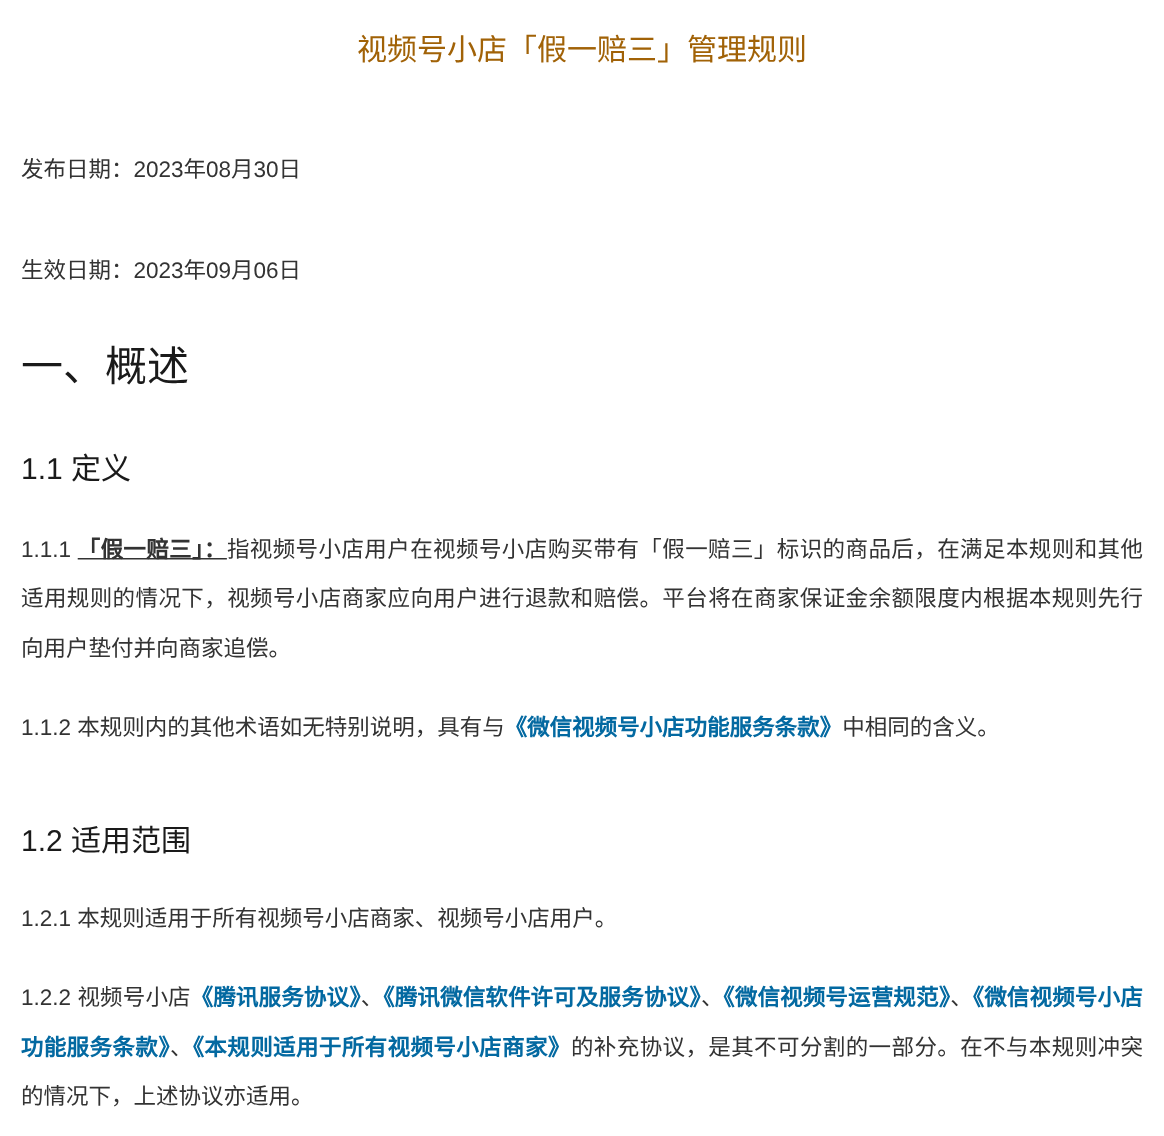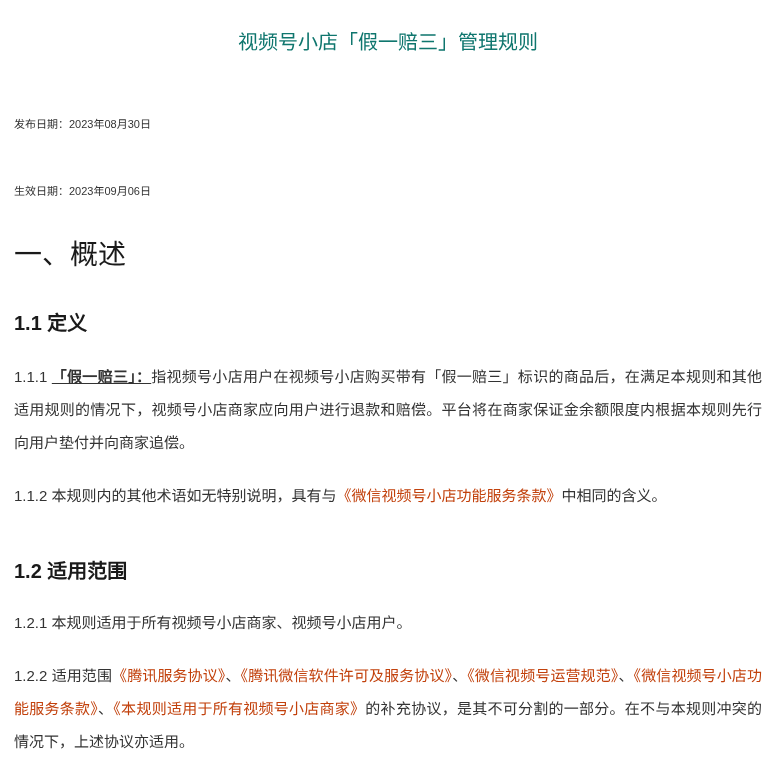--- a/index.html
+++ b/index.html
@@ -10,66 +10,66 @@
   }
   .page {
     width: 776px;
     height: 757px;
     margin: 0 auto;
     background: #ffffff;
     padding: 0 14px;
     overflow: hidden;
   }
   .doc-title {
-    margin-top: 30px;
+    margin-top: 20px;
     font-size: 20px;
     line-height: 28px;
     font-weight: 500;
     text-align: center;
-    color: #0f766e;
-    font-family: Liberation Mono, monospace;
+    color: #a16207;
   }
   .date-line {
-    font-size: 11px;
+    font-size: 15px;
     line-height: 20px;
     color: #333333;
   }
   .date-publish { margin-top: 56px; }
   .date-effective { margin-top: 47px; }
   .h-level1 {
     margin-top: 36px;
     font-size: 28px;
     line-height: 36px;
     font-weight: 400;
     color: #1a1a1a;
   }
   .h-level2 {
     font-size: 20px;
     line-height: 26px;
-    font-weight: 700;
+    font-weight: 400;
     color: #1a1a1a;
   }
   .h-def   { margin-top: 37px; }
   .h-scope { margin-top: 46px; }
   .para {
     font-size: 15px;
     line-height: 33px;
     text-align: justify;
     color: #333333;
     word-break: break-all;
   }
   .p-111 { margin-top: 24px; }
   .p-112 { margin-top: 20px; }
   .p-121 { margin-top: 22px; }
   .p-122 { margin-top: 20px; }
   .para strong { font-weight: 700; color: #333333; text-decoration: underline; }
   a.doc-link {
-    color: #c2410c;
+    color: #0369a1;
     text-decoration: none;
     cursor: pointer;
+    font-weight: bold;
   }
 </style>
 </head>
 <body>
 
 <div class="page">
 
   <h1 class="doc-title">视频号小店「假一赔三」管理规则</h1>
 
   <p class="date-line date-publish">发布日期：2023年08月30日</p>
@@ -81,15 +81,15 @@
   <h3 class="h-level2 h-def">1.1 定义</h3>
 
   <p class="para p-111"><span>1.1.1 </span><strong>「假一赔三」：</strong><span>指视频号小店用户在视频号小店购买带有「假一赔三」标识的商品后，在满足本规则和其他适用规则的情况下，视频号小店商家应向用户进行退款和赔偿。平台将在商家保证金余额限度内根据本规则先行向用户垫付并向商家追偿。</span></p>
 
   <p class="para p-112"><span>1.1.2 本规则内的其他术语如无特别说明，具有与</span><a class="doc-link" href="#">《微信视频号小店功能服务条款》</a><span>中相同的含义。</span></p>
 
   <h3 class="h-level2 h-scope">1.2 适用范围</h3>
 
   <p class="para p-121"><span>1.2.1 本规则适用于所有视频号小店商家、视频号小店用户。</span></p>
 
-  <p class="para p-122"><span>1.2.2 适用范围</span><a class="doc-link" href="#">《腾讯服务协议》</a><span>、</span><a class="doc-link" href="#">《腾讯微信软件许可及服务协议》</a><span>、</span><a class="doc-link" href="#">《微信视频号运营规范》</a><span>、</span><a class="doc-link" href="#">《微信视频号小店功能服务条款》</a><span>、</span><a class="doc-link" href="#">《本规则适用于所有视频号小店商家》</a><span>的补充协议，是其不可分割的一部分。在不与本规则冲突的情况下，上述协议亦适用。</span></p>
+  <p class="para p-122"><span>1.2.2 视频号小店</span><a class="doc-link" href="#">《腾讯服务协议》</a><span>、</span><a class="doc-link" href="#">《腾讯微信软件许可及服务协议》</a><span>、</span><a class="doc-link" href="#">《微信视频号运营规范》</a><span>、</span><a class="doc-link" href="#">《微信视频号小店功能服务条款》</a><span>、</span><a class="doc-link" href="#">《本规则适用于所有视频号小店商家》</a><span>的补充协议，是其不可分割的一部分。在不与本规则冲突的情况下，上述协议亦适用。</span></p>
 
 </div>
 
 </body></html>

